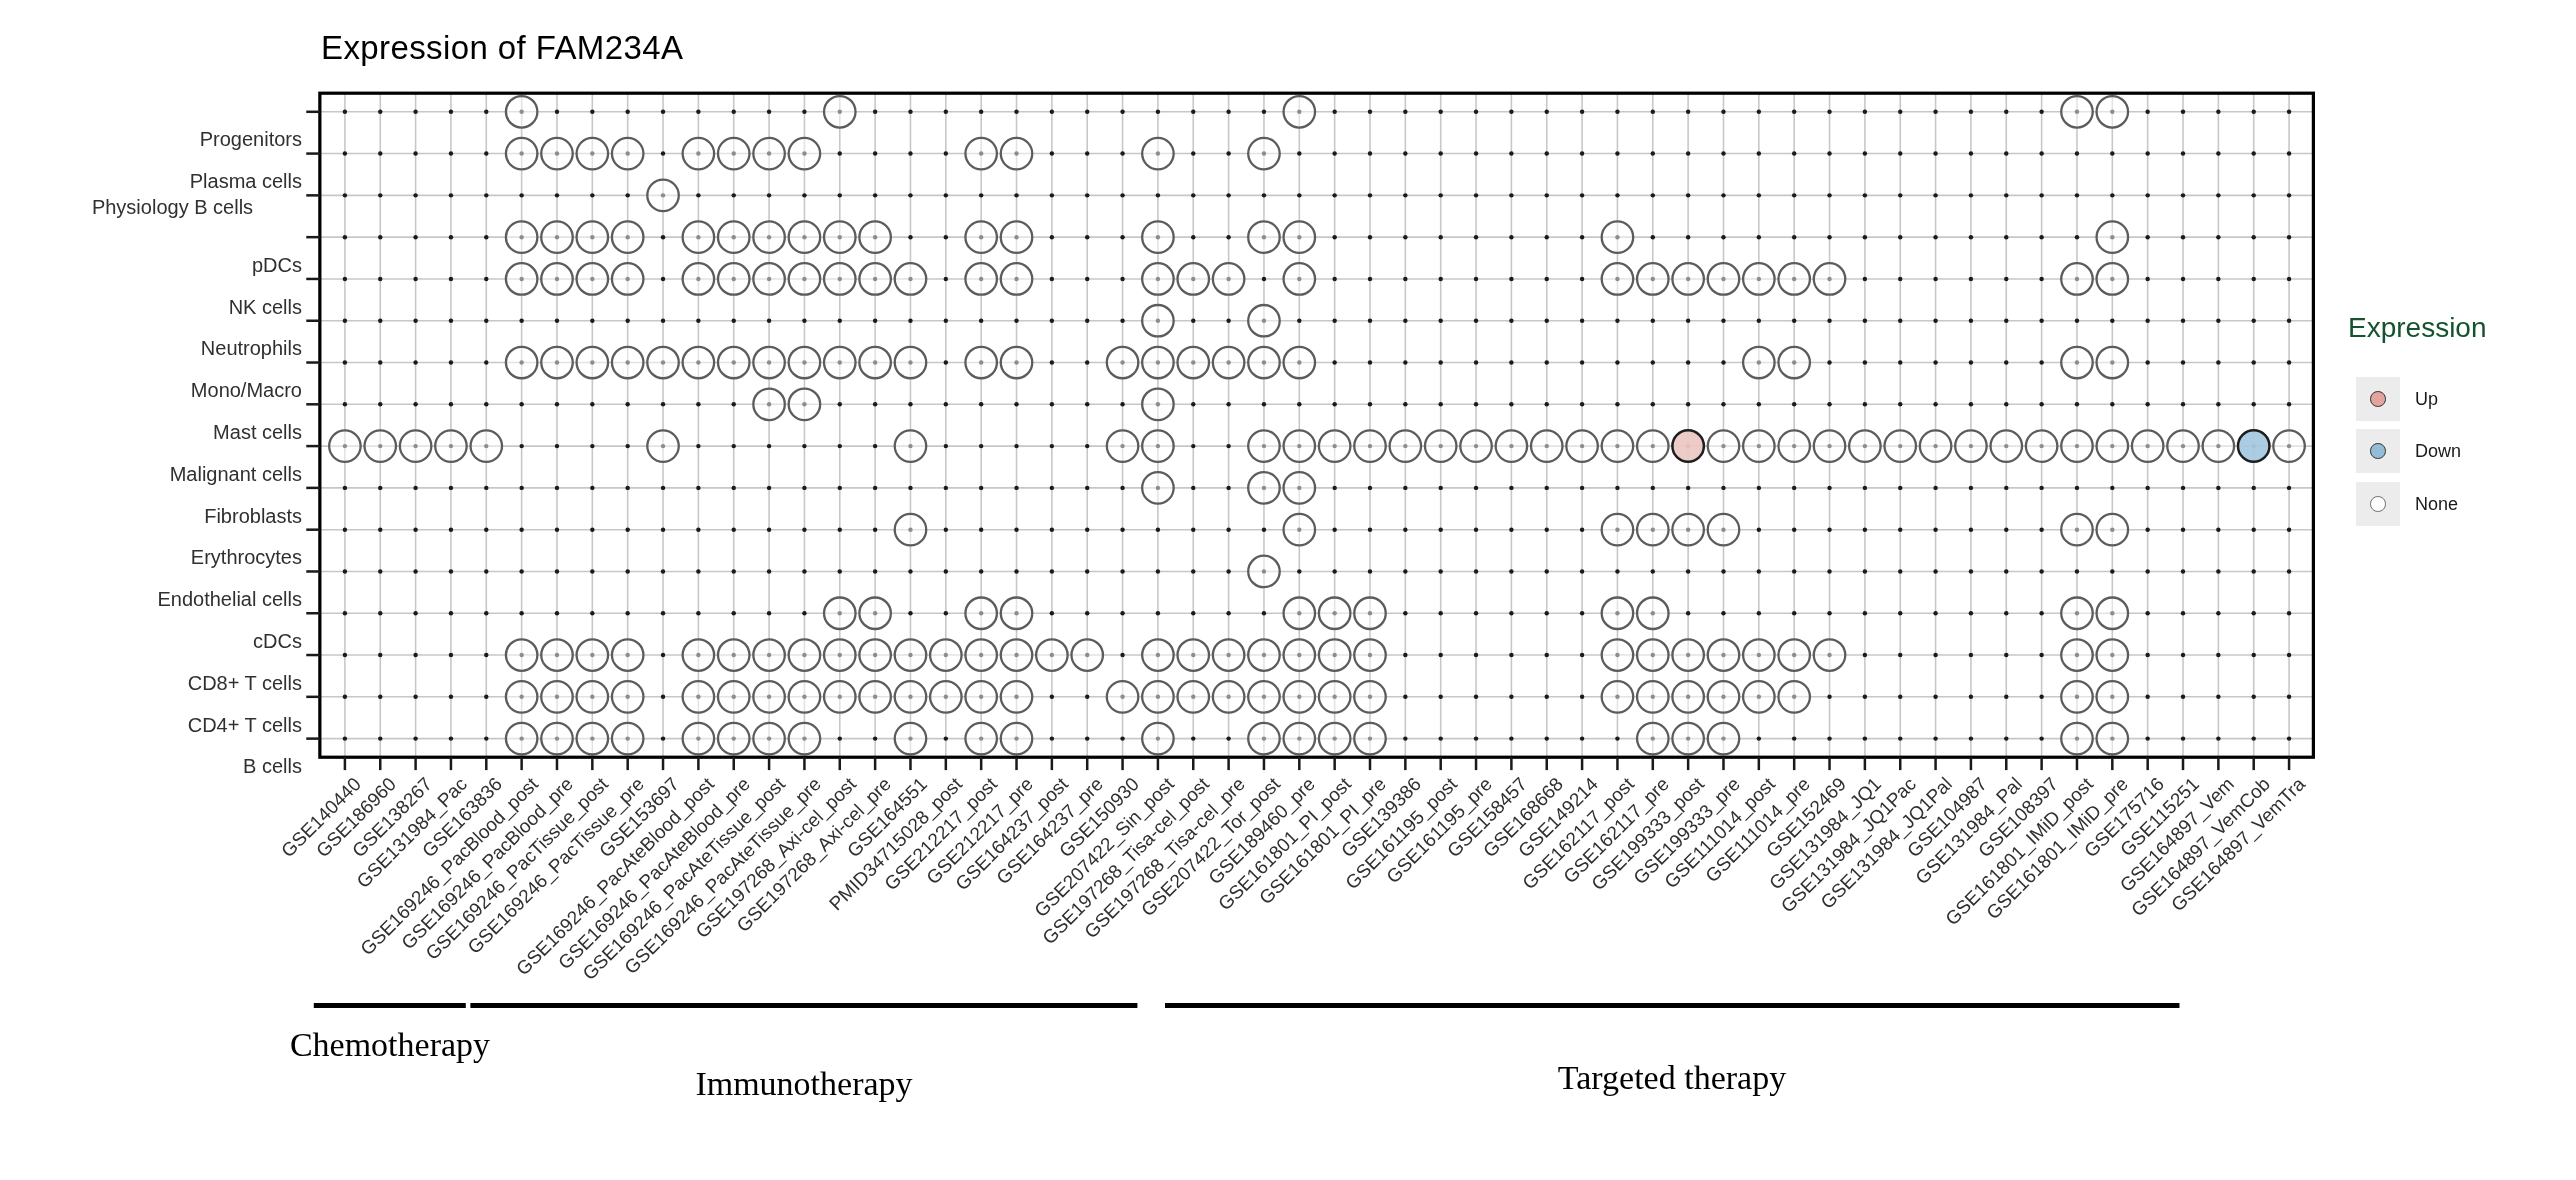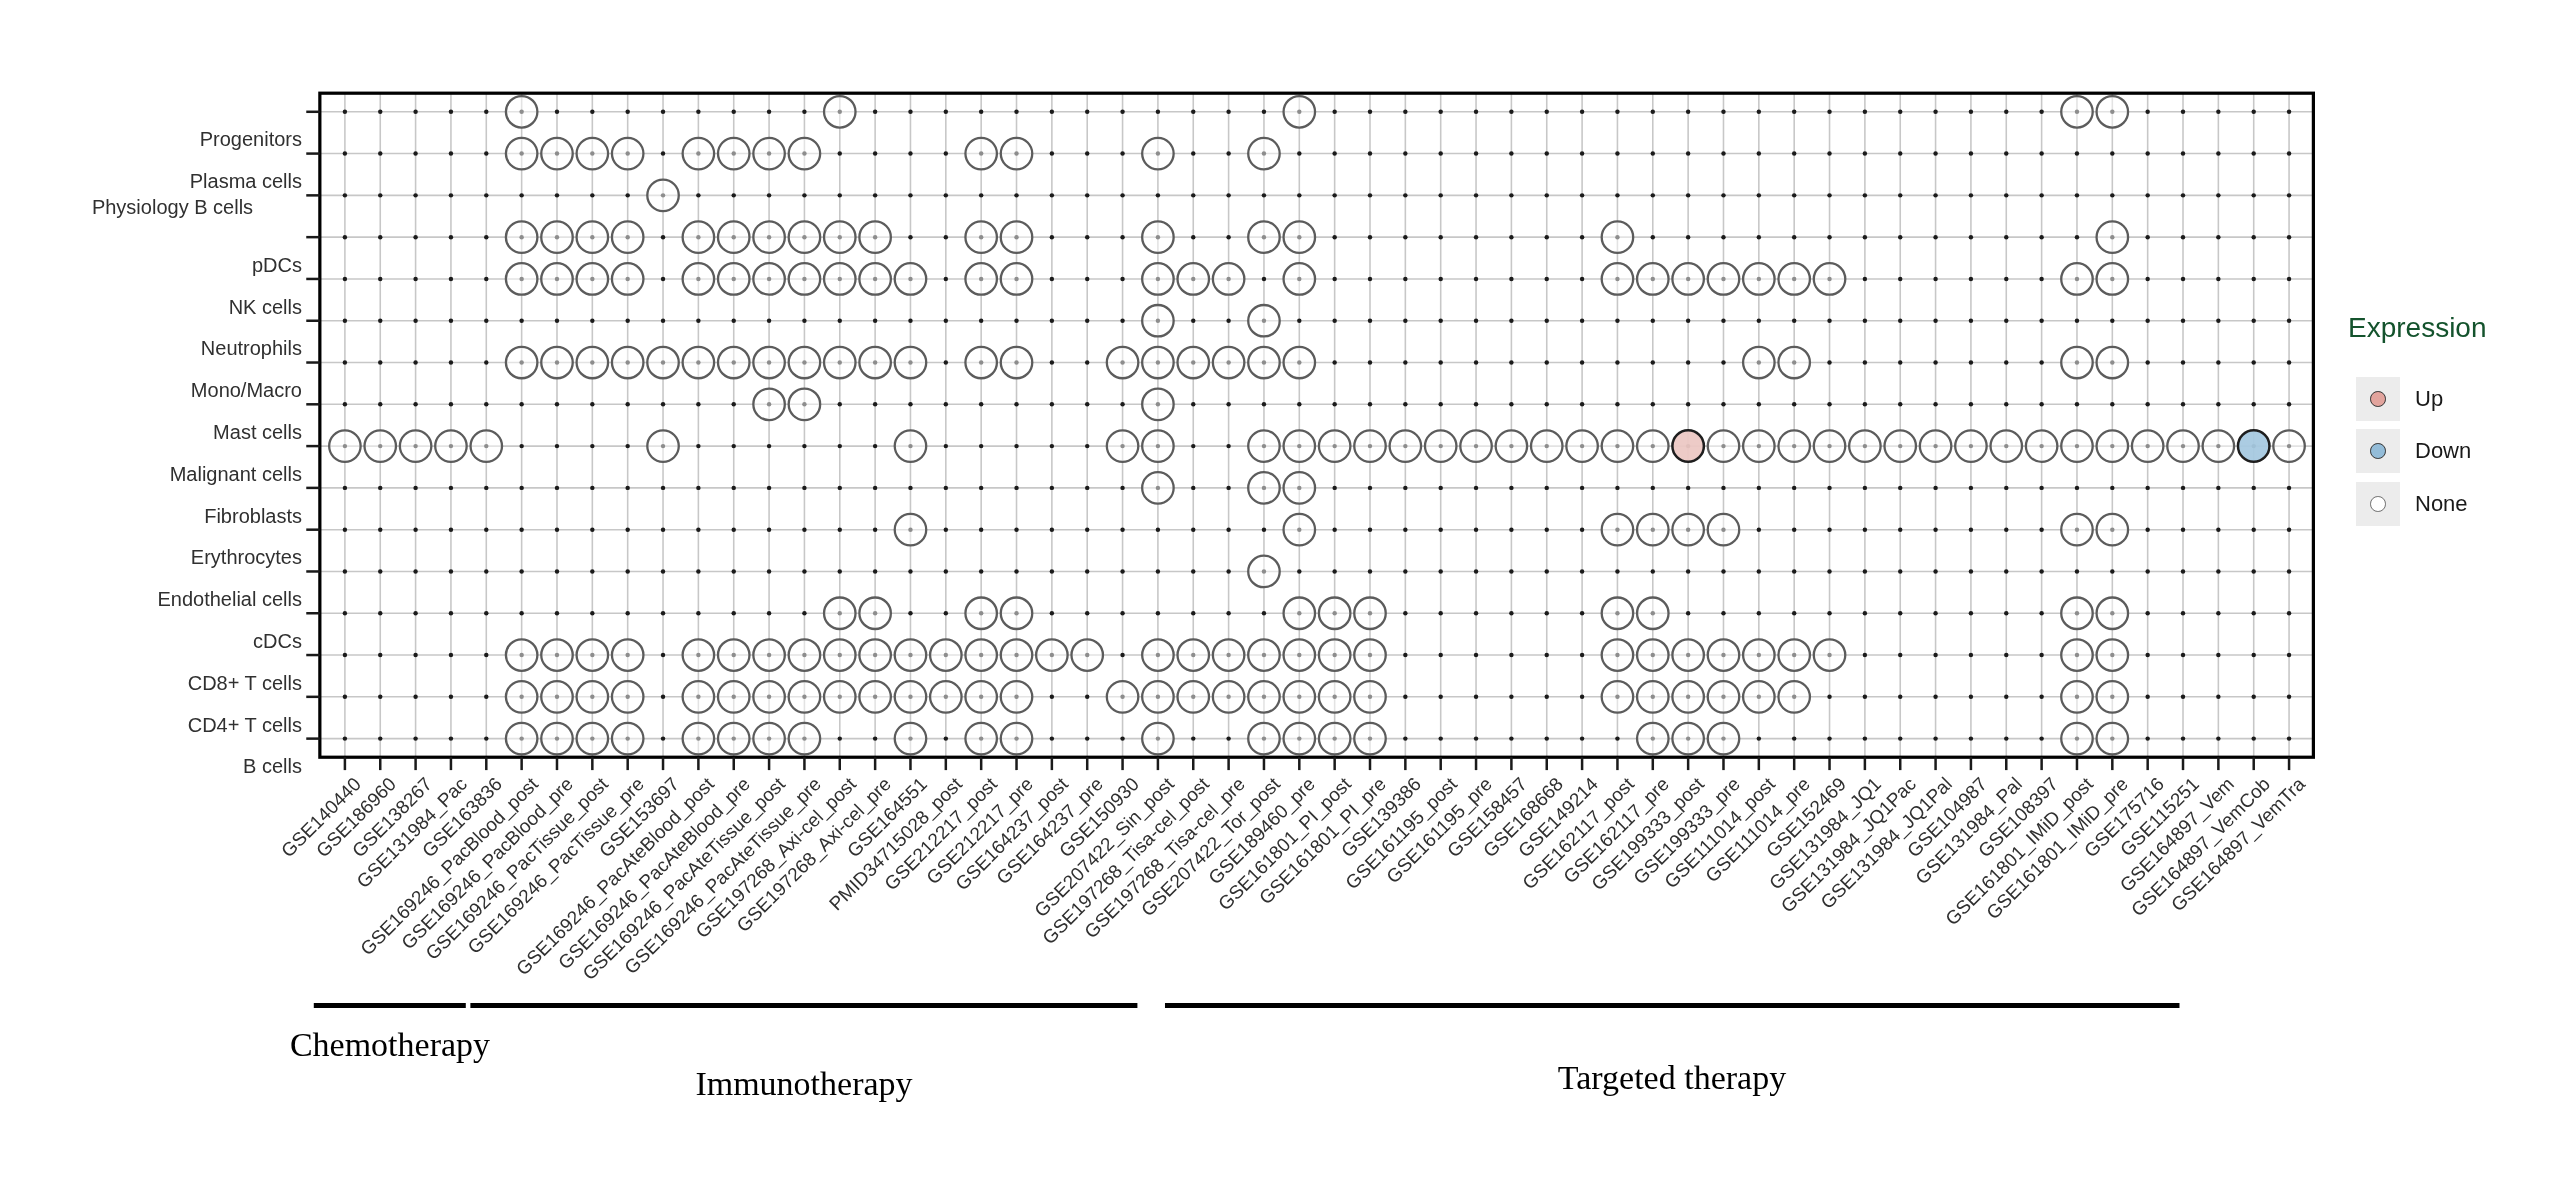--- a/index.html
+++ b/index.html
@@ -11,21 +11,21 @@
         font-size:20px;color:#303030;white-space:nowrap;margin-top:28px;}
   .xlab{position:absolute;width:444px;text-align:right;font-size:19px;color:#303030;
         line-height:1;white-space:nowrap;transform:rotate(-45deg);transform-origin:100% 0%;}
   .grouplab{position:absolute;width:644px;text-align:center;font-size:34px;color:#000;
         font-family:"Liberation Serif",serif;}
   .legend-title{position:absolute;left:2348px;top:312px;font-size:28px;color:#14532d;}
   .legend-item{position:absolute;left:2356px;width:215px;height:44px;}
   .legend-key{position:absolute;left:0;top:0;width:44px;height:44px;background:#ececec;
         display:flex;align-items:center;justify-content:center;}
   .legend-dot{width:15.7px;height:15.7px;border-radius:50%;box-sizing:border-box;}
-  .legend-label{position:absolute;left:59px;top:0;height:44px;line-height:44px;font-size:22px;color:#1a1a1a;}
+  .legend-label{position:absolute;left:59px;top:0;height:44px;line-height:44px;font-size:18px;color:#1a1a1a;}
 </style>
 </head>
 <body>
 
 <div id="app">
   <svg id="plot-svg" width="2576" height="1181" viewBox="0 0 3600 1650">
       <g>
         <line x1="482" y1="130" x2="482" y2="1058" stroke="#c7c7c7" stroke-width="2.2"></line>
         <line x1="531.4" y1="130" x2="531.4" y2="1058" stroke="#c7c7c7" stroke-width="2.2"></line>
         <line x1="580.8" y1="130" x2="580.8" y2="1058" stroke="#c7c7c7" stroke-width="2.2"></line>
@@ -1308,20 +1308,21 @@
         <line x1="428" y1="915.1999999999999" x2="447" y2="915.1999999999999" stroke="#1a1a1a" stroke-width="3.5"></line>
         <line x1="428" y1="973.6" x2="447" y2="973.6" stroke="#1a1a1a" stroke-width="3.5"></line>
         <line x1="428" y1="1032" x2="447" y2="1032" stroke="#1a1a1a" stroke-width="3.5"></line>
       </g>
       <g>
         <line x1="438.528" y1="1405" x2="650.948" y2="1405" stroke="#000" stroke-width="7"></line>
         <line x1="657.37" y1="1405" x2="1589.548" y2="1405" stroke="#000" stroke-width="7"></line>
         <line x1="1628.08" y1="1405" x2="3045.8599999999997" y2="1405" stroke="#000" stroke-width="7"></line>
       </g>
     </svg>
+  <div class="title">Expression of FAM234A</div>
   <div id="ylabs">
       <div class="ylab" style="top: 99px;">Progenitors</div>
       <div class="ylab" style="top: 141px;">Plasma cells</div>
       <div class="ylab" style="top: 167px; text-align: center;">Physiology B cells</div>
       <div class="ylab" style="top: 225px;">pDCs</div>
       <div class="ylab" style="top: 267px;">NK cells</div>
       <div class="ylab" style="top: 308px;">Neutrophils</div>
       <div class="ylab" style="top: 350px;">Mono/Macro</div>
       <div class="ylab" style="top: 392px;">Mast cells</div>
       <div class="ylab" style="top: 434px;">Malignant cells</div>

